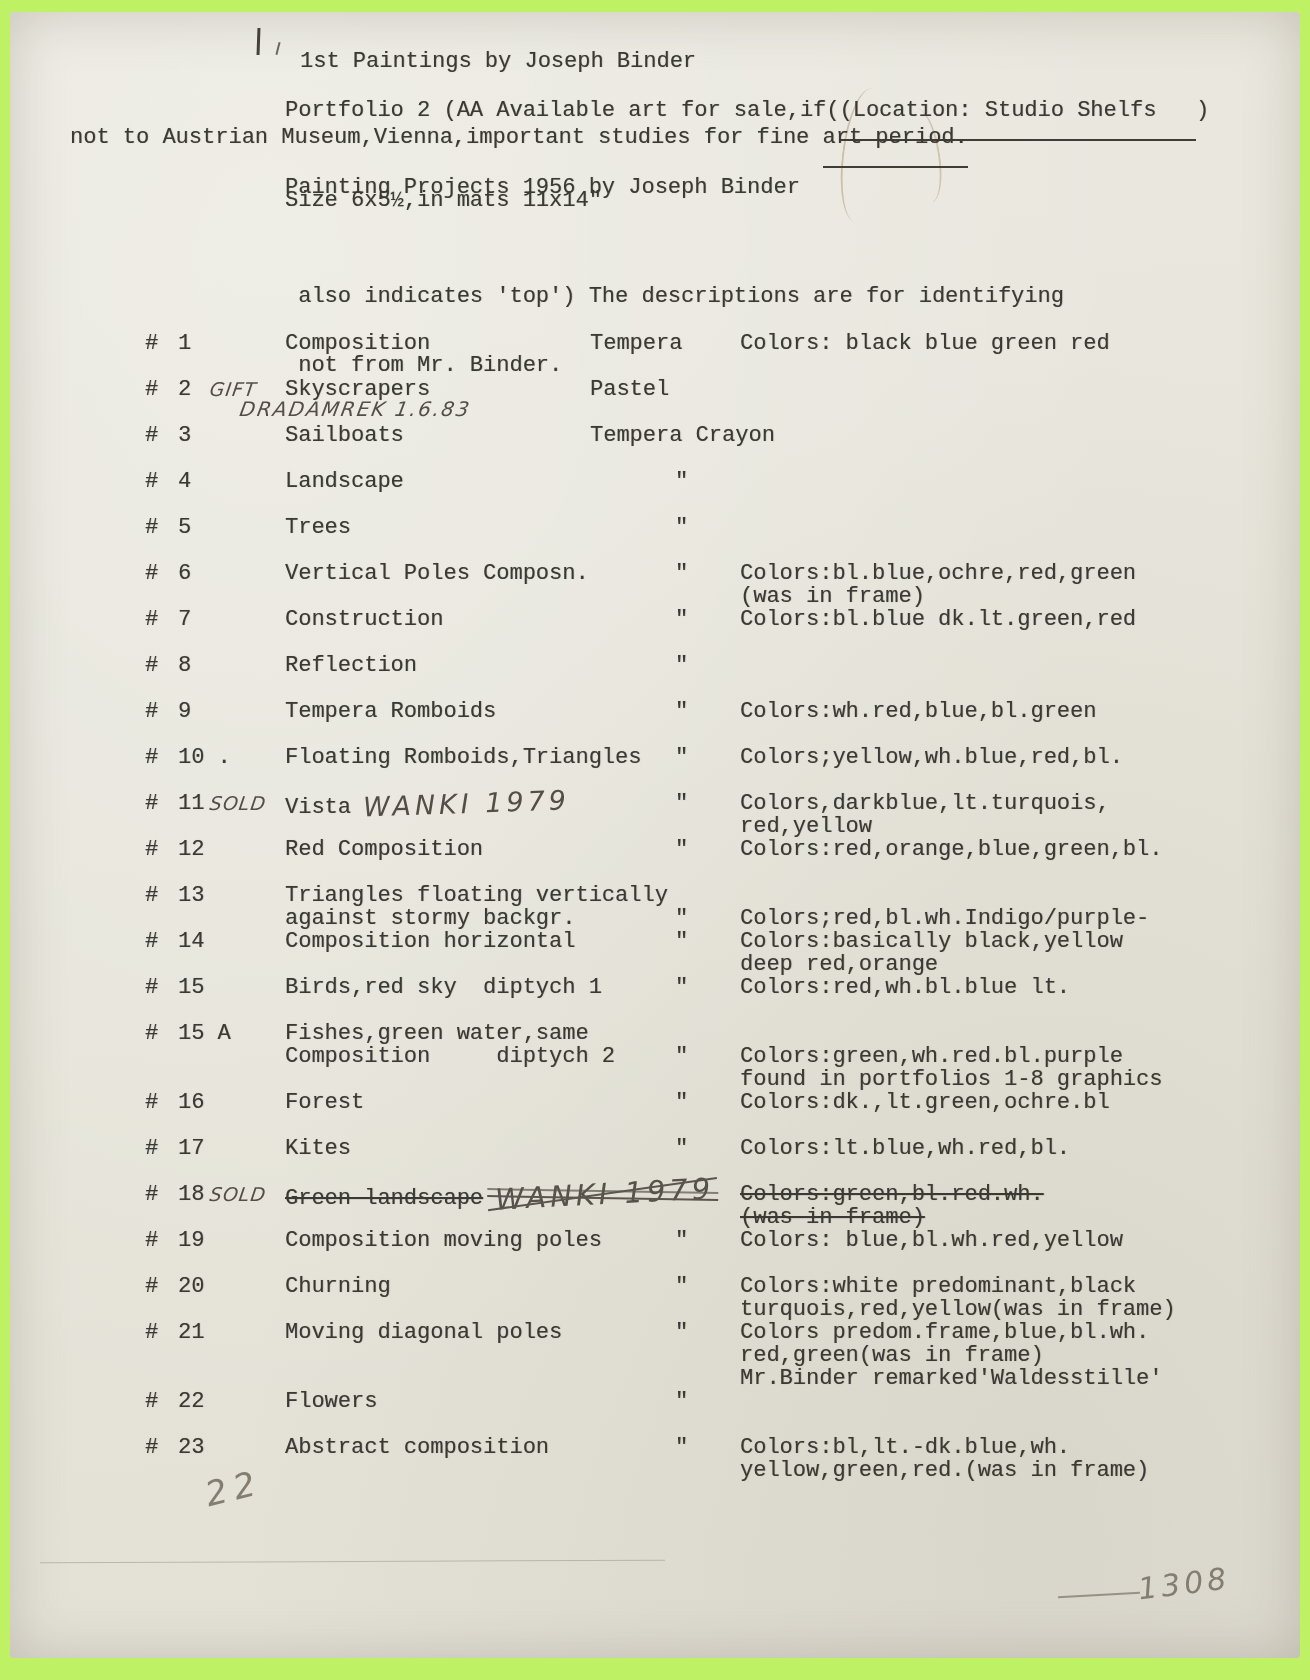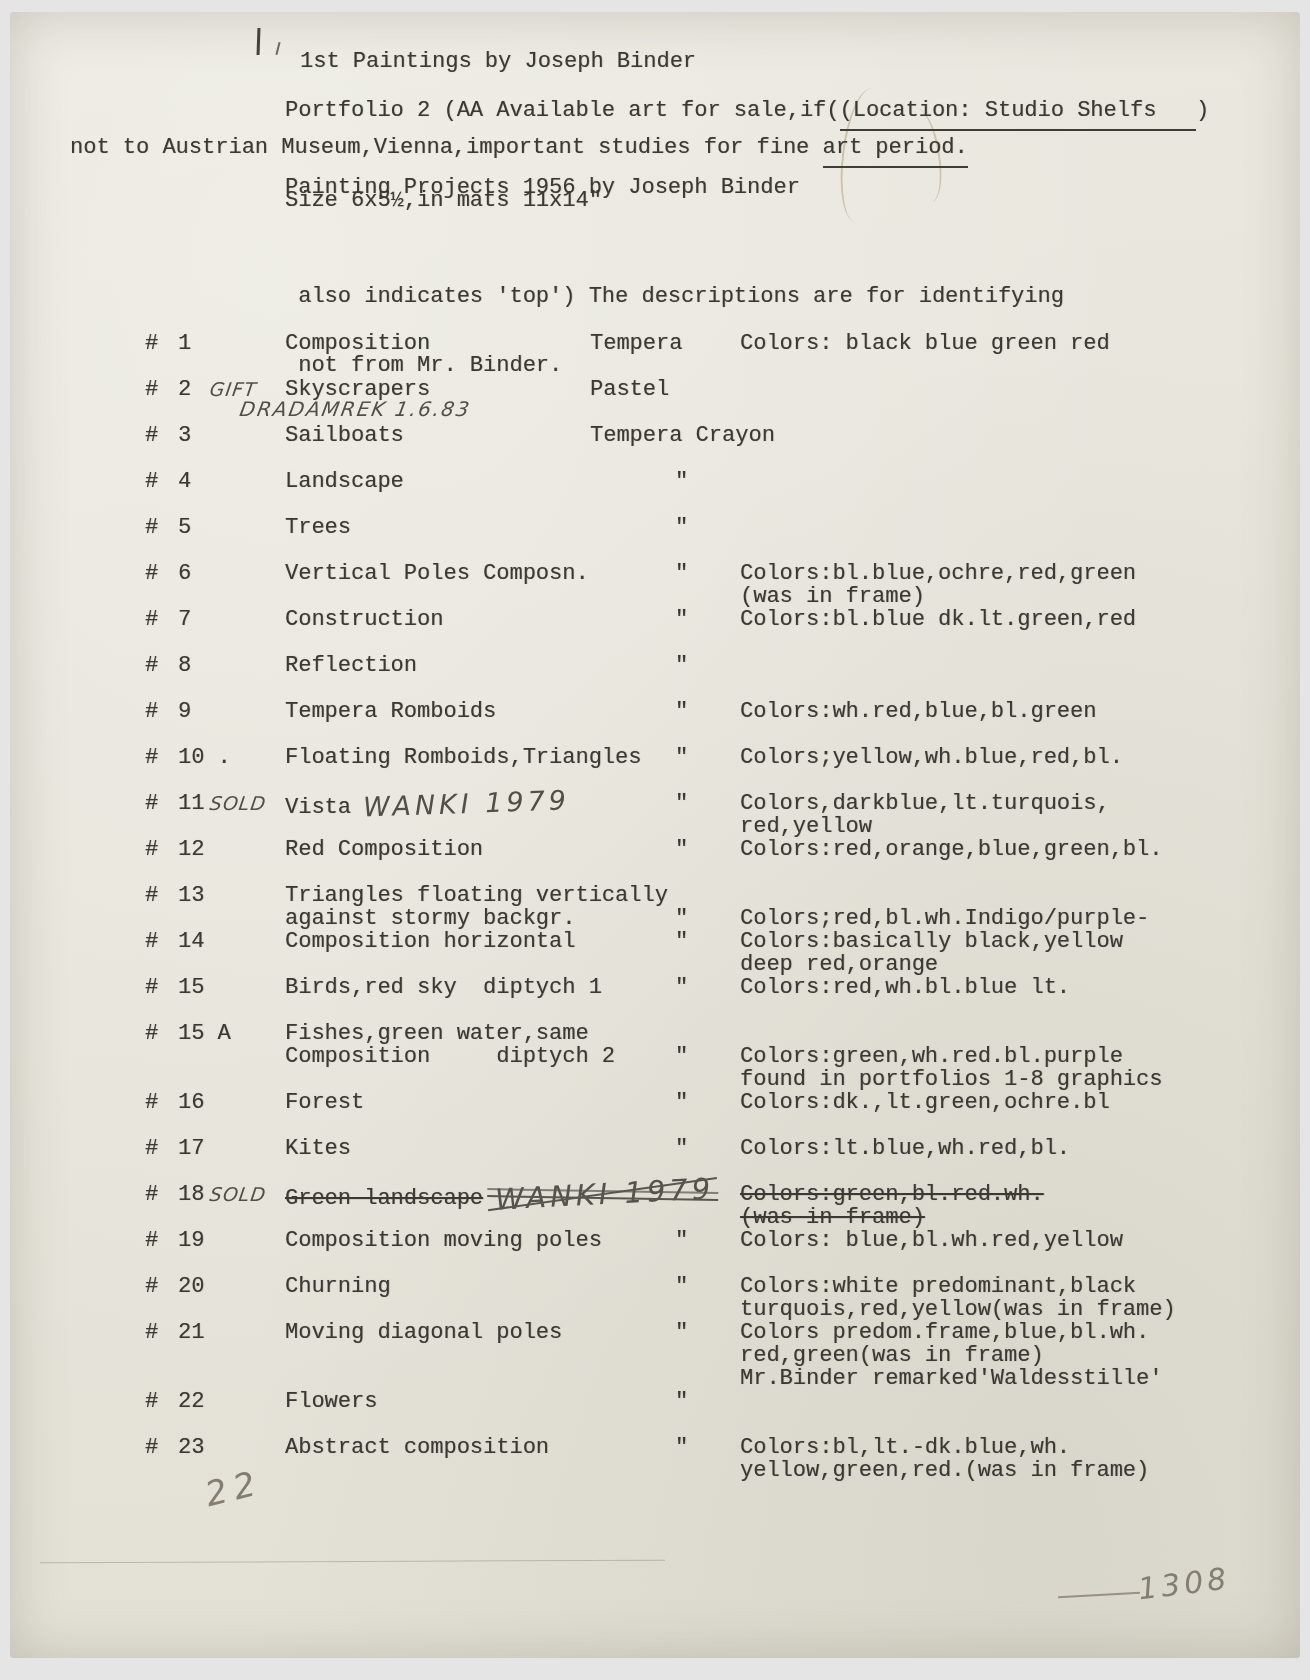--- a/index.html
+++ b/index.html
@@ -1,29 +1,29 @@
 <!DOCTYPE html>
 <html style="--ink: #3b3933; --paper: #e7e5dc; --pen: #534e46; --pencil: #847e71;"><head>
 <meta charset="utf-8">
 <style>
   html,body{margin:0;padding:0;}
-  .page{position:relative;width:1310px;height:1680px;background:#e5e5e5;overflow:hidden;
+  .page{position:relative;width:1310px;height:1680px;background:#bef264;overflow:hidden;
         font-family:"Liberation Mono",monospace;}
   .paper{position:absolute;left:10px;top:12px;width:1290px;height:1646px;
          background:
            radial-gradient(ellipse at 20% 15%, rgba(255,255,255,0.25), rgba(255,255,255,0) 60%),
            radial-gradient(ellipse at 80% 90%, rgba(120,112,95,0.10), rgba(120,112,95,0) 55%),
            linear-gradient(175deg,#eae8df 0%,#e7e5db 45%,#e3e1d6 100%);
          box-shadow:inset 0 0 55px rgba(110,100,85,.28);
          border-radius:3px;}
   .typed{font-family:"Liberation Mono",monospace;font-size:22px;line-height:23px;
          color:var(--ink,#3b3933);white-space:pre;
          text-shadow:0.5px 0.3px 0.7px rgba(60,58,52,0.45);}
   .abs{position:absolute;}
-  .ul{border-bottom:2px solid #403d36;padding-bottom:6px;}
+  .ul{border-bottom:2px solid #403d36;padding-bottom:16px;}
   .strike{text-decoration:line-through;text-decoration-thickness:2px;text-decoration-color:#3b3933;}
 
   
   .list{position:absolute;left:0;top:332px;width:1310px;}
   .item{position:relative;}
   .item.gap{margin-bottom:23px;}
   .row{display:flex;padding-left:145px;height:23px;line-height:23px;white-space:pre;}
   .row > span{flex:none;white-space:pre;overflow:visible;box-sizing:border-box;}
   .c-hash{width:33px;}
   .c-num{width:32px;}
@@ -74,21 +74,21 @@
   <div class="abs mark-a"></div>
   <div class="abs mark-b"></div>
   <div class="abs stain-a"></div>
   <div class="abs stain-b"></div>
   <div class="abs stain-c"></div>
 
   <div class="abs typed" style="left:300px;top:50px;">1st Paintings by Joseph Binder</div>
 
   <div class="abs typed" style="left:285px;top:99px;"><span>Portfolio 2 (AA Available art for sale,if(</span><span class="ul">(Location: Studio Shelfs   </span><span>)</span></div>
 
-  <div class="abs typed" style="left:70px;top:136px;"><span>not to Austrian Museum,Vienna,important studies for fine </span><span class="ul">art period.</span></div>
+  <div class="abs typed" style="left:70px;top:126px;"><span>not to Austrian Museum,Vienna,important studies for fine </span><span class="ul">art period.</span></div>
 
   <div class="abs typed" style="left:285px;top:145px;margin-top:31px;">Painting Projects 1956 by Joseph Binder</div>
 
   <div class="abs typed" style="left:285px;top:189px;">Size 6x5½,in mats 11x14"</div>
 
   <div class="abs typed" style="left:285px;top:239px;">
     <div> also indicates 'top') The descriptions are for identifying</div>
     <div> not from Mr. Binder.</div>
   </div>
 

